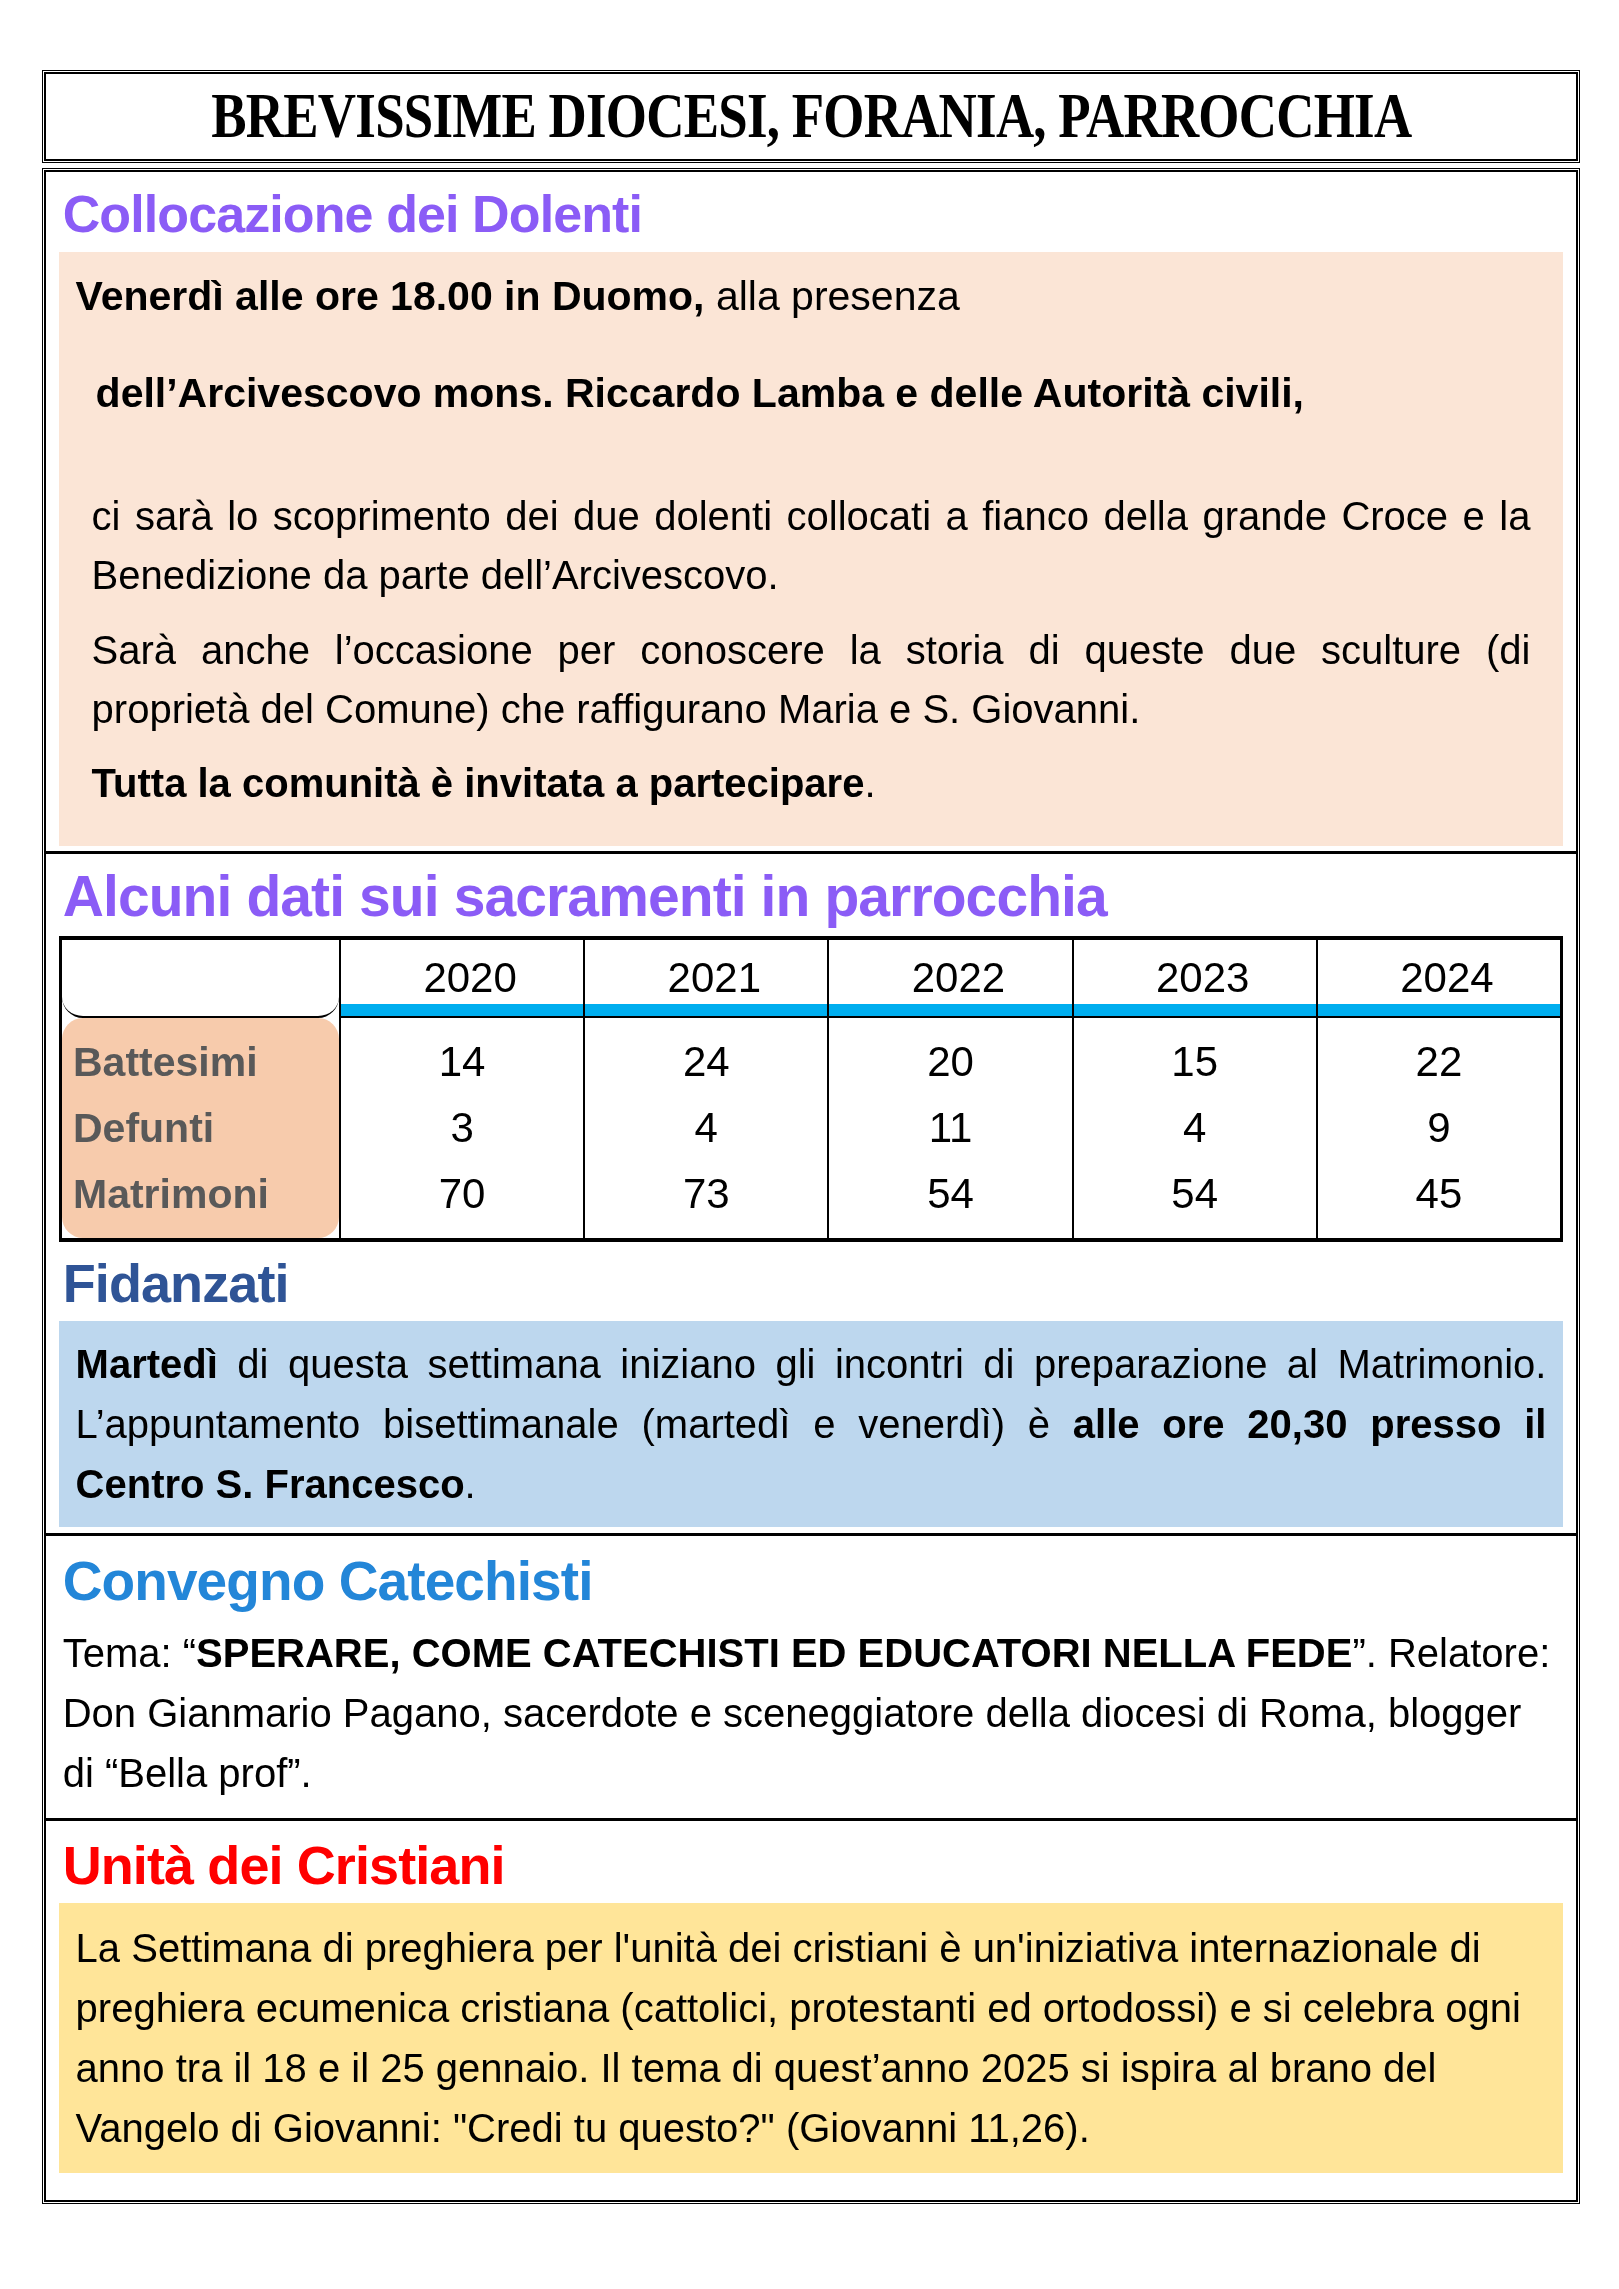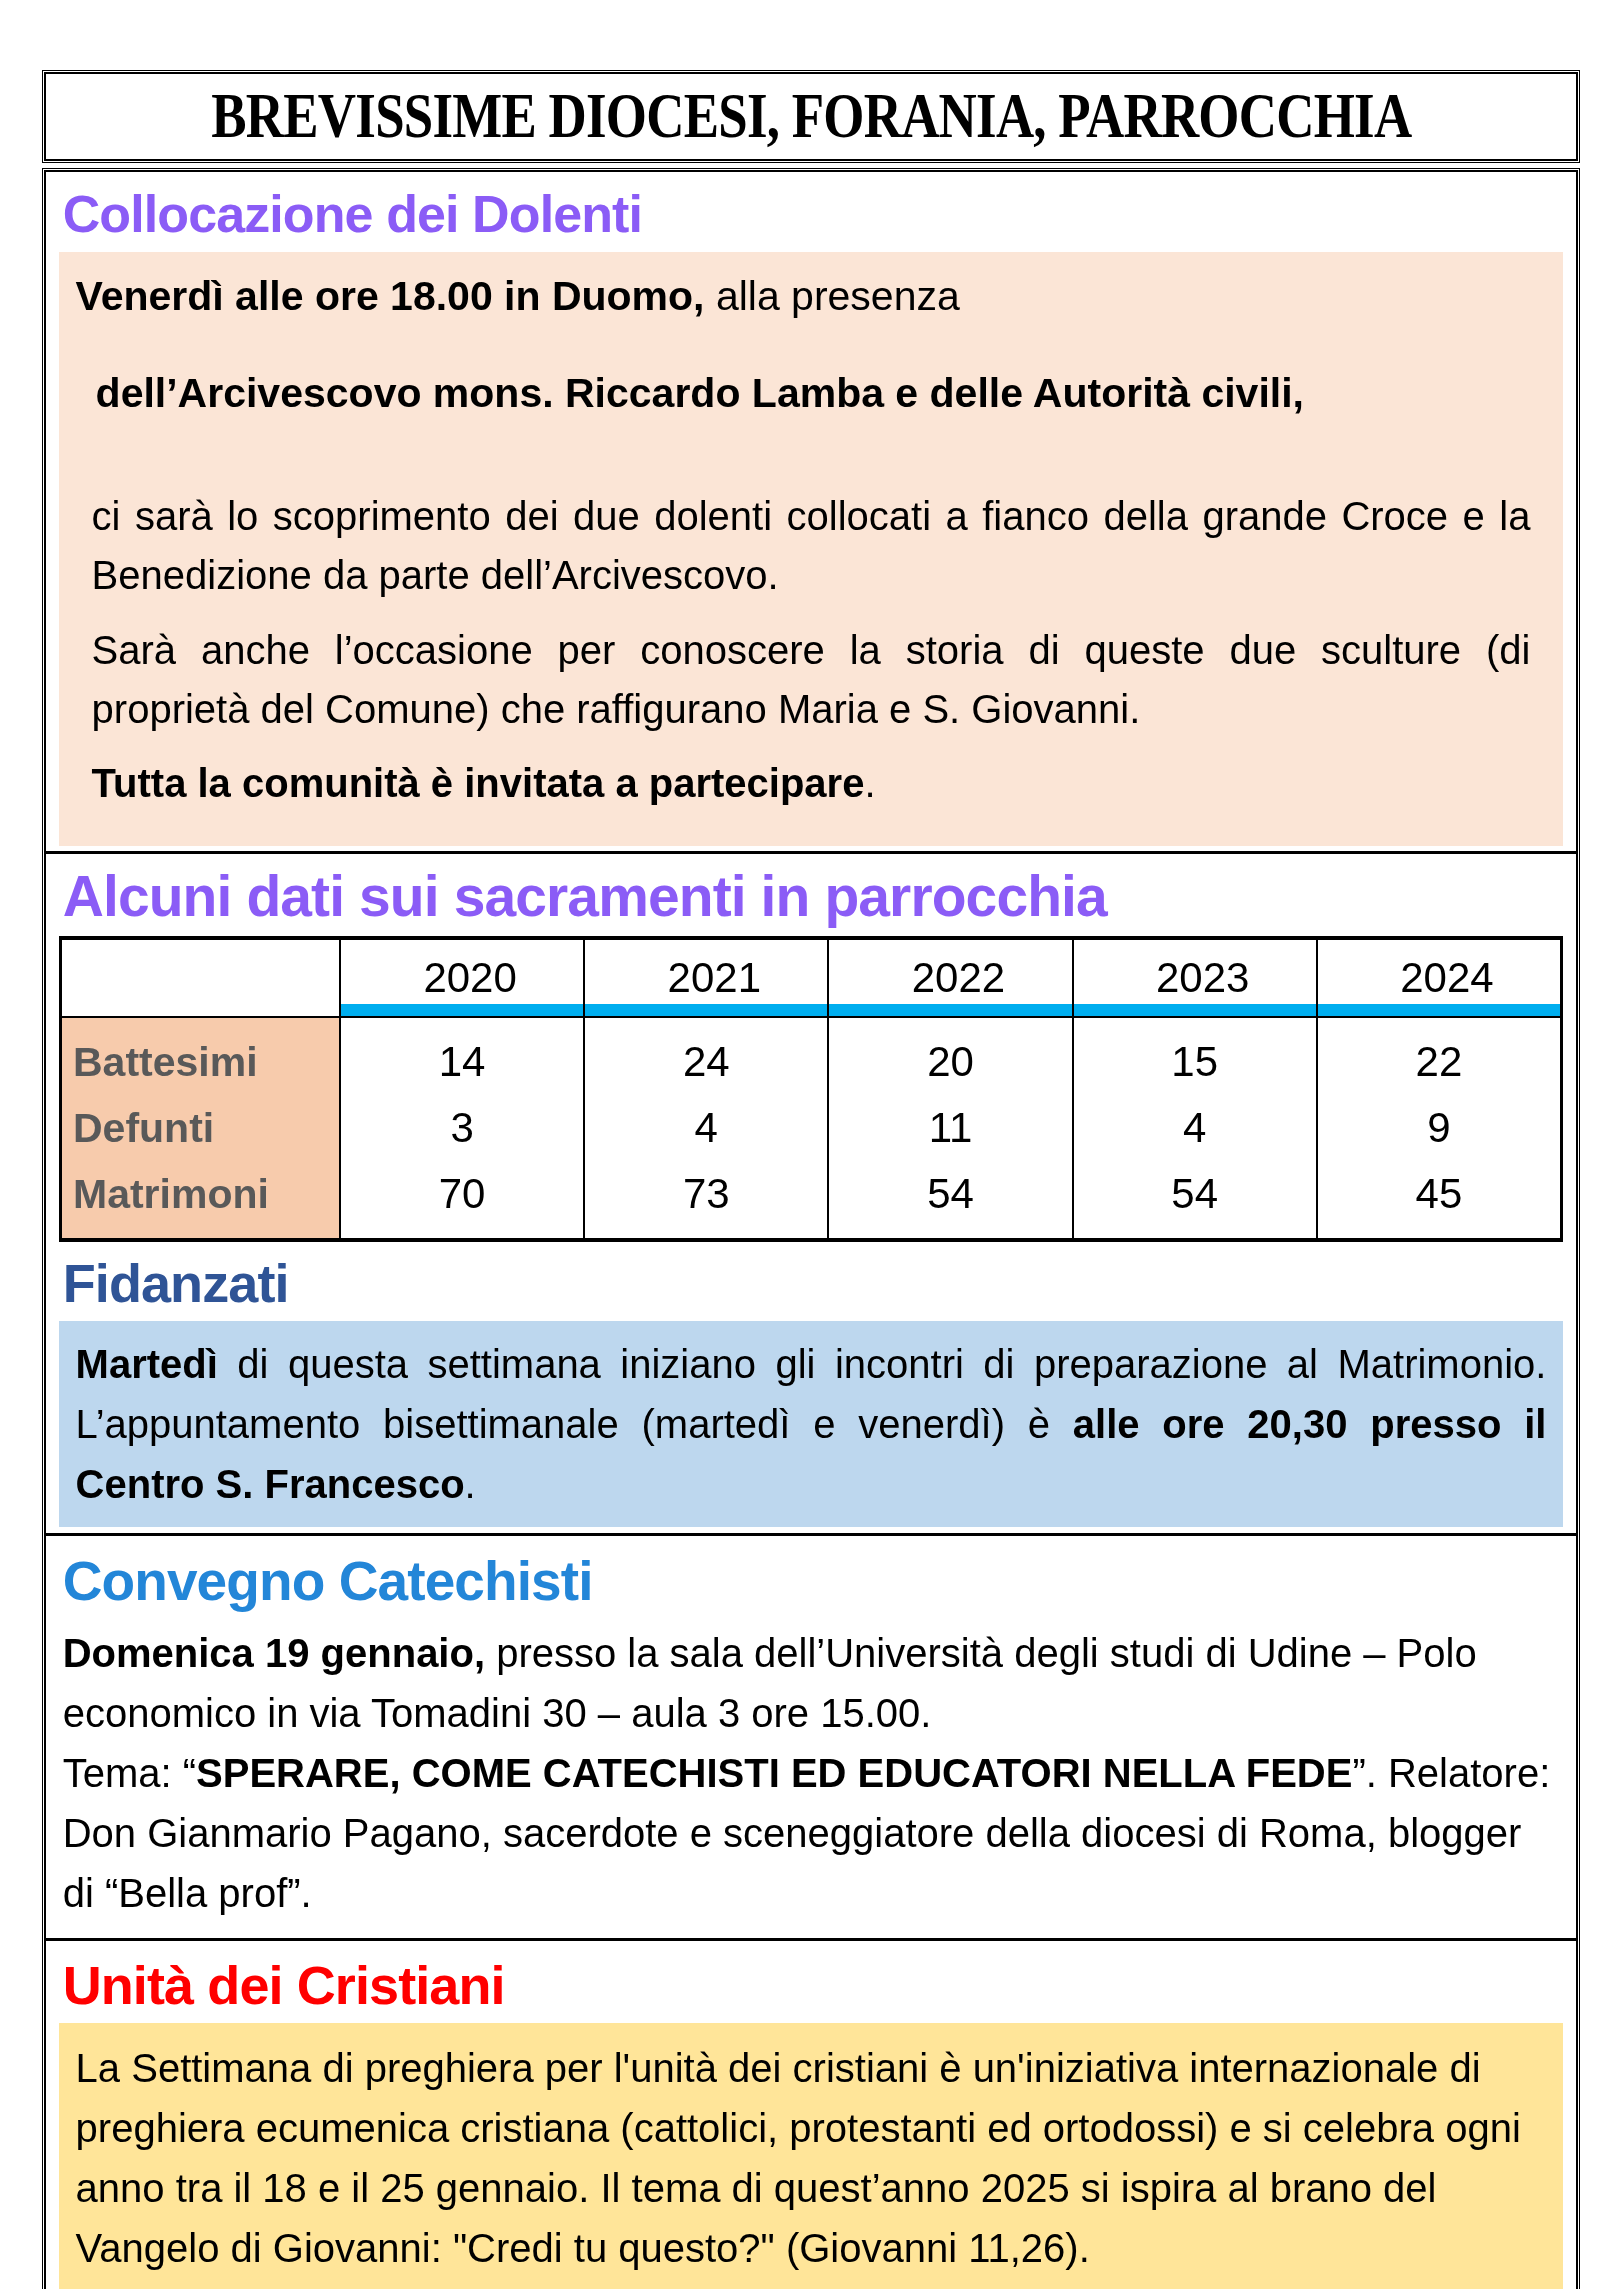--- a/index.html
+++ b/index.html
@@ -35,21 +35,21 @@
   .convegno{font-size:40px;line-height:1.5;padding:1.8px 3.7px 9.2px 3.7px;}
   .convegno p{margin:0;}
   .yellowbox{background:#FFE599;padding:14.8px 16.6px;font-size:40px;line-height:1.5;margin-bottom:3.7px;}
   
   .stable{
     display:grid;grid-template-columns:277px repeat(5,1fr);
     border:3.7px solid #000;border-top-width:4.6px;border-bottom-width:4.6px;
     margin:5.5px 0 3.7px 0;background:#fff;
   }
   .cell{border-left:2.8px solid #000;padding-left:16px;}
-  .cell.first{border-left:none;}
+  .cell.first{border-left:none;border-radius:21px;}
   .th{
     position:relative;height:76px;display:flex;align-items:center;justify-content:center;
     font-size:42px;border-bottom:2.8px solid #000;
   }
   .th .bar{position:absolute;left:0;right:0;bottom:0;height:12px;background:#00AEEF;}
   .td{padding:11px 0;}
   .td .line{height:66px;display:flex;align-items:center;justify-content:center;font-size:42px;}
   .td.labels{background:#F7CBAC;color:#595959;font-weight:bold;padding:11px 0;}
   .td.labels .line{justify-content:flex-start;padding-left:11px;font-size:41px;}
 </style>
@@ -132,21 +132,20 @@
     </div>
 
     <h2 class="h navy">Fidanzati</h2>
     <div class="bluebox just">
       <b>Martedì</b><span> di questa settimana iniziano gli incontri di preparazione al Matrimonio. L’appuntamento bisettimanale (martedì e venerdì) è </span><b>alle ore 20,30 presso il Centro S. Francesco</b><span>.</span>
     </div>
     <div class="rule"></div>
 
     <h2 class="h azure">Convegno Catechisti</h2>
     <div class="convegno">
-      <p><b>Domenica 19 gennaio,</b><span> presso la sala dell’Università degli studi di Udine – Polo economico in via Tomadini 30 – aula 3 ore 15.00.</span></p>
       <p><span>Tema: “</span><b>SPERARE, COME CATECHISTI ED EDUCATORI NELLA FEDE</b><span>”.  Relatore: Don Gianmario Pagano, sacerdote e sceneggiatore della diocesi di Roma, blogger di “Bella prof”.</span></p>
     </div>
     <div class="rule"></div>
 
     <h2 class="h red">Unità dei Cristiani</h2>
     <div class="yellowbox">La Settimana di preghiera per l'unità dei cristiani è un'iniziativa internazionale di preghiera ecumenica cristiana (cattolici, protestanti ed ortodossi) e si celebra ogni anno tra il 18 e il 25 gennaio. Il tema di quest’anno 2025 si ispira al brano del Vangelo di Giovanni: "Credi tu questo?" (Giovanni 11,26).</div>
 
   </div>
 </div>
 

